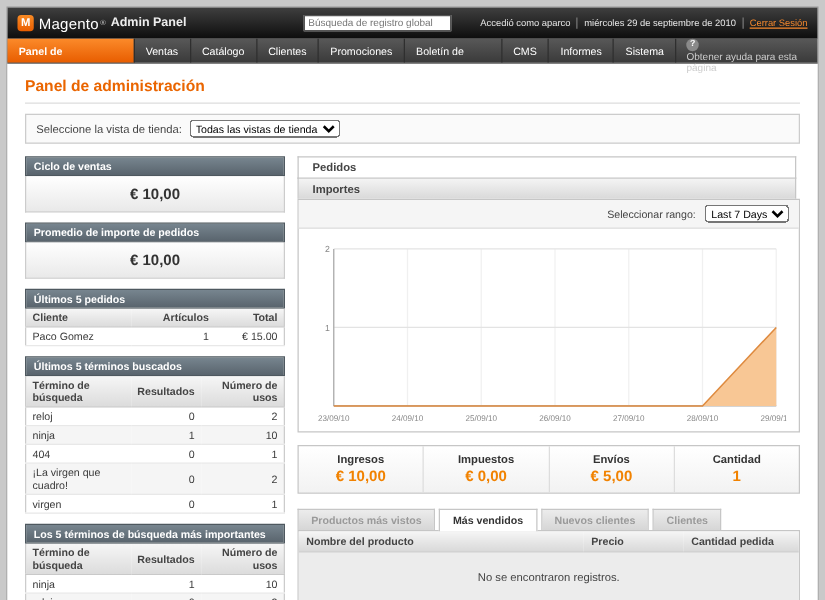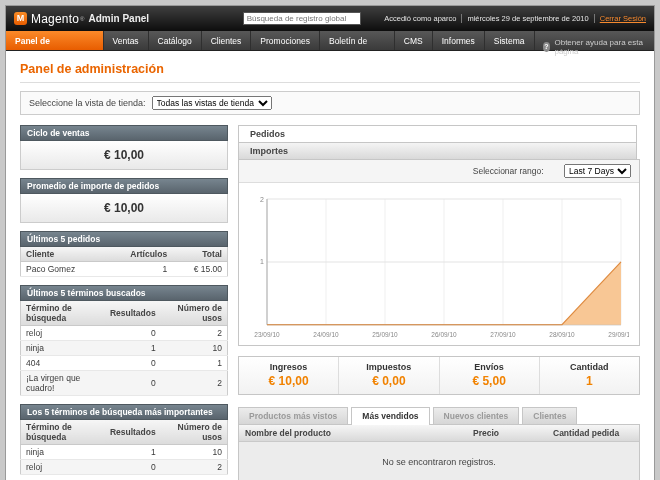--- a/index.html
+++ b/index.html
@@ -42,21 +42,21 @@
   .nav {
     height: 20px; display: flex; align-items: stretch;
     background: linear-gradient(#585858, #3a3a3a);
     border-bottom: 1px solid #222;
   }
   .nav-item {
     color: #fff; font-size: 8.5px; line-height: 20px; padding: 0 9px;
     border-right: 1px solid #2f2f2f; cursor: pointer;
   }
   .nav-item.active { background: linear-gradient(#fb8a2a, #e85d00); font-weight: bold; }
-  .nav-help { margin-left: auto; display: flex; align-items: center; padding: 16px 8px; color: #ccc; font-size: 8px; cursor: pointer; }
+  .nav-help { margin-left: auto; display: flex; padding: 0 8px; color: #ccc; font-size: 8px; cursor: pointer; flex-direction: column; }
   .help-icon {
     display: inline-block; width: 10px; height: 10px; line-height: 10px; text-align: center;
     background: #8a8a8a; color: #fff; border-radius: 50%; font-size: 7px; font-weight: bold; margin-right: 4px;
   }
 
   
   .content { padding: 8px 14px 12px; background: #fff; }
   .page-title { color: #ea6500; font-size: 12.5px; font-weight: bold; padding: 3px 0 6px; }
   .title-rule { border: none; border-top: 1px solid #ddd; margin-bottom: 8px; }
 
@@ -101,21 +101,21 @@
     border: 1px solid #c6c6c6; border-bottom: none;
     background: linear-gradient(#f4f4f4, #d9d9d9);
   }
   .tab.active { background: #fff; margin-bottom: -1px; padding-bottom: 4px; }
 
   .chart-box { border: 1px solid #c6c6c6; background: #fff; position: relative; z-index: 1; }
   .chart-toolbar {
     background: #f5f5f5; border-bottom: 1px solid #ddd;
     padding: 4px 8px; text-align: right; font-size: 8.5px; color: #444;
   }
-  .chart-toolbar select { margin-left: 18px; font-size: 8.5px; font-family: "Liberation Sans", sans-serif; }
+  .chart-toolbar select { margin-left: 5px; font-size: 8.5px; font-family: "Liberation Sans", sans-serif; }
   .chart-area { padding: 8px 10px 2px; }
   .chart-area svg { display: block; width: 100%; height: 152px; }
 
   .stats { display: flex; border: 1px solid #c6c6c6; margin-top: 10px; background: linear-gradient(#ffffff,#f2f2f2); text-align: center; }
   .stat { flex: 1; padding: 5px 0 6px; border-left: 1px solid #ddd; }
   .stat:first-child { border-left: none; }
   .stat-label { font-size: 9px; font-weight: bold; color: #333; }
   .stat-value { font-size: 12px; font-weight: bold; color: #f18200; margin-top: 2px; }
 
   .bottom-tabs { display: flex; margin-top: 12px; position: relative; z-index: 2; }
@@ -248,20 +248,25 @@
               </tr>
               <tr>
                 <td>404</td>
                 <td class="num">0</td>
                 <td class="num">1</td>
               </tr>
               <tr>
                 <td>¡La virgen que cuadro!</td>
                 <td class="num">0</td>
                 <td class="num">2</td>
+              </tr>
+              <tr>
+                <td>virgen</td>
+                <td class="num">0</td>
+                <td class="num">1</td>
               </tr>
             </tbody>
           </table>
         </div>
 
         <div class="panel">
           <div class="panel-head">Los 5 términos de búsqueda más importantes</div>
           <table>
             <thead>
               <tr>

